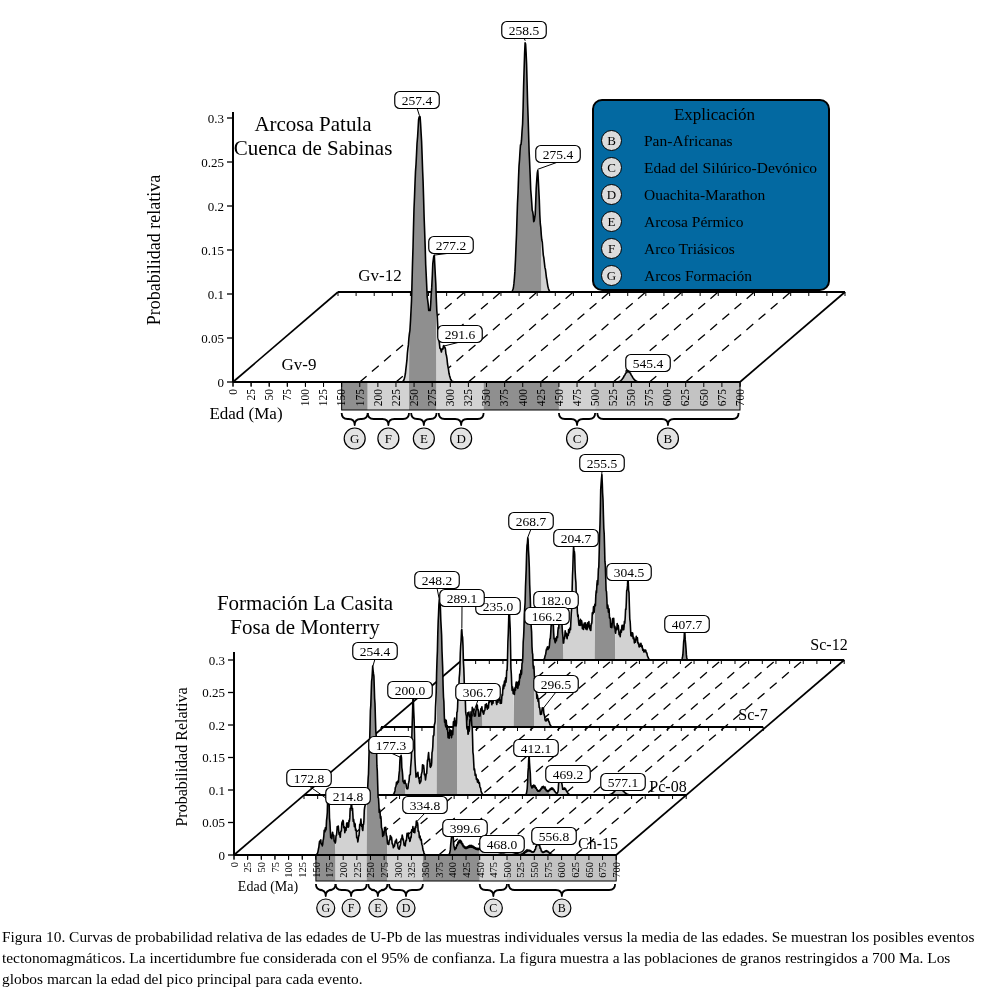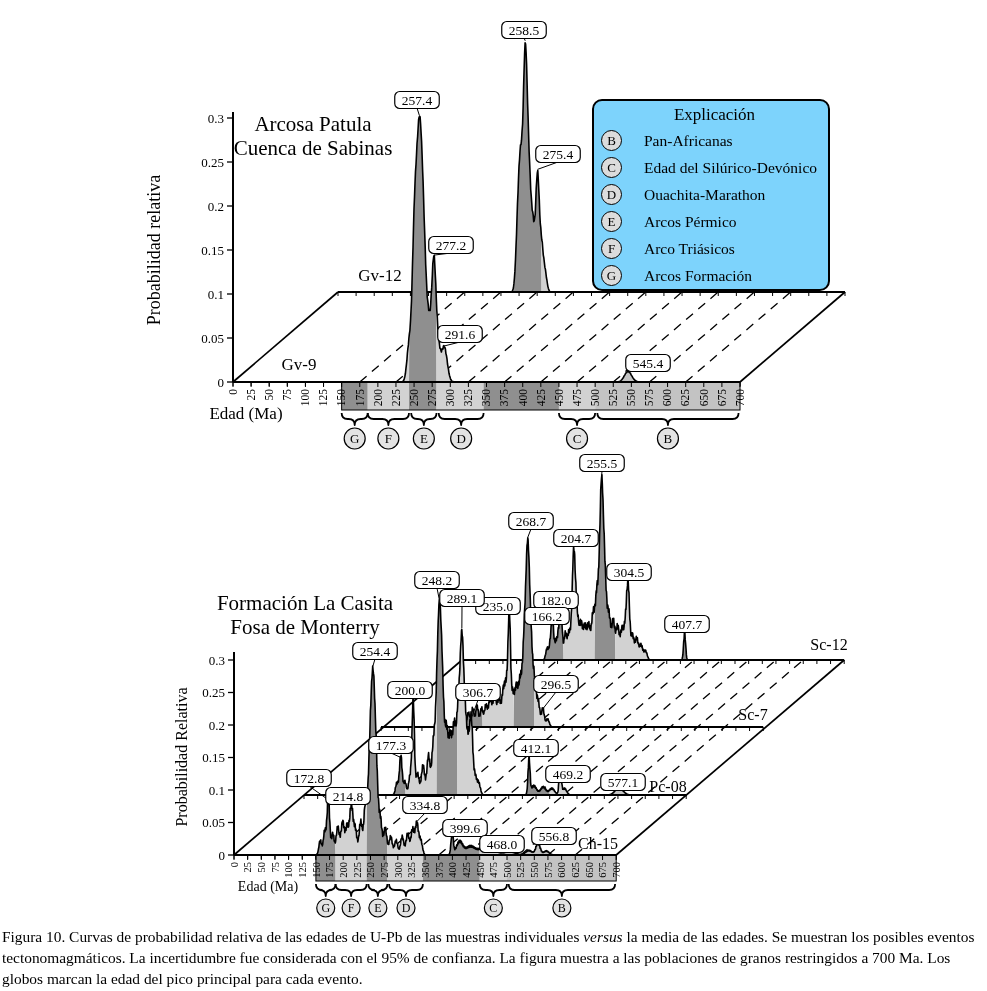--- a/index.html
+++ b/index.html
@@ -1,30 +1,30 @@
 <!DOCTYPE html>
 <html><head>
 <meta charset="utf-8">
 <style>
   html,body{margin:0;padding:0;background:#fff;}
   .figure{position:relative;width:987px;height:991px;background:#fff;
           font-family:"Liberation Serif", serif;color:#000;overflow:hidden;}
   svg text{font-family:"Liberation Serif", serif;fill:#000;}
   .legend{position:absolute;left:592px;top:99px;width:238px;height:192px;
-          border:2px solid #000;border-radius:10px;background:#7dd3fc;box-sizing:border-box;
+          border:2px solid #000;border-radius:10px;background:#0369a1;box-sizing:border-box;
           padding:3px 0 0 7px;}
   .legend-title{text-align:center;font-size:17px;margin:1px 0 2px 0;}
   .legend-row{display:flex;align-items:center;height:27px;}
   .lg-circle{display:inline-flex;align-items:center;justify-content:center;
              width:19px;height:19px;border:1.3px solid #000;border-radius:50%;
              background:#dcdcdc;font-size:13px;flex:0 0 auto;}
   .lg-label{margin-left:22px;font-size:15.5px;white-space:nowrap;}
   .caption{position:absolute;left:2px;top:927px;width:983px;font-size:15.4px;
            line-height:1.36;text-align:left;}
-  .caption .em{font-style:italic;}
+  .caption .em{}
 </style>
 </head>
 <body>
 
 <div class="figure">
   <svg id="fig-svg" width="987" height="925" viewBox="0 0 987 925">
 
     <g id="plot1-dyn">
         <line x1="233" y1="382" x2="338" y2="292" stroke="#000" stroke-width="1.7"></line>
         <line x1="740.01" y1="382" x2="845.01" y2="292" stroke="#000" stroke-width="1.7"></line>
@@ -633,21 +633,21 @@
     <div class="legend-row">
       <span class="lg-circle">C</span>
       <span class="lg-label">Edad del Silúrico-Devónico</span>
     </div>
     <div class="legend-row">
       <span class="lg-circle">D</span>
       <span class="lg-label">Ouachita-Marathon</span>
     </div>
     <div class="legend-row">
       <span class="lg-circle">E</span>
-      <span class="lg-label">Arcos Pérmico</span>
+      <span class="lg-label">Arcosa Pérmico</span>
     </div>
     <div class="legend-row">
       <span class="lg-circle">F</span>
       <span class="lg-label">Arco Triásicos</span>
     </div>
     <div class="legend-row">
       <span class="lg-circle">G</span>
       <span class="lg-label">Arcos Formación</span>
     </div>
   </div>

